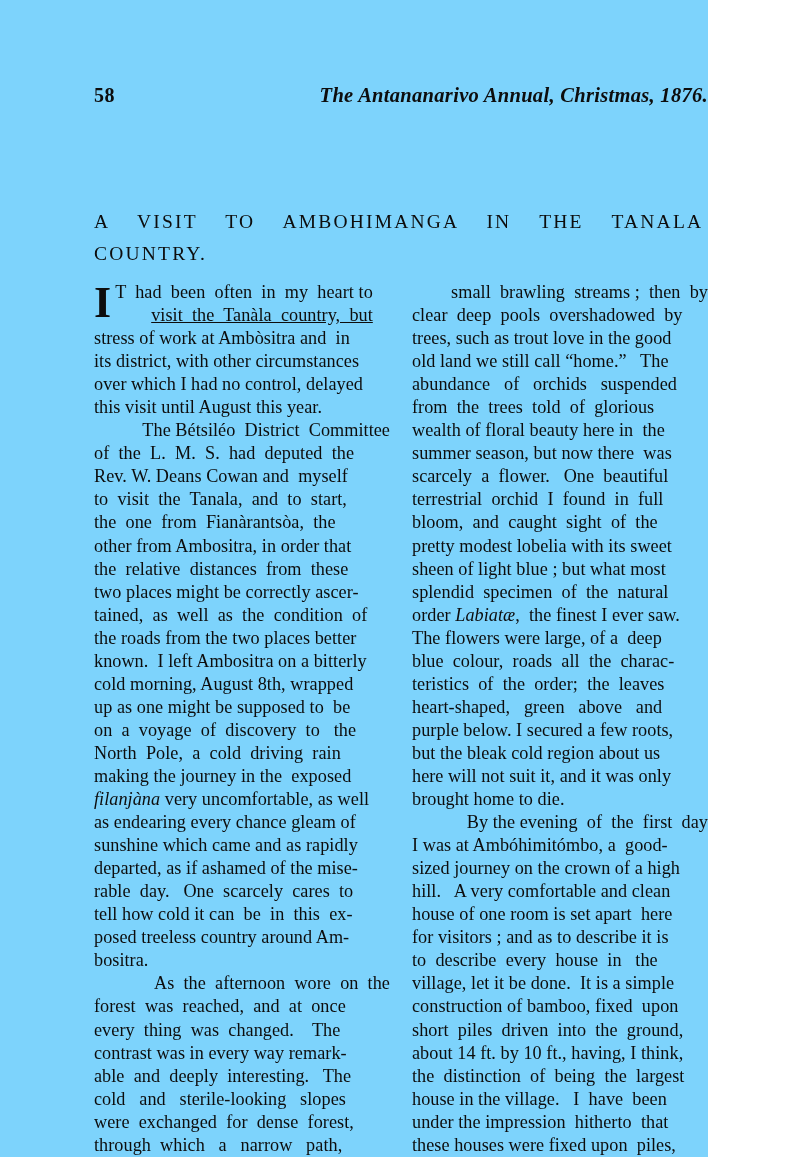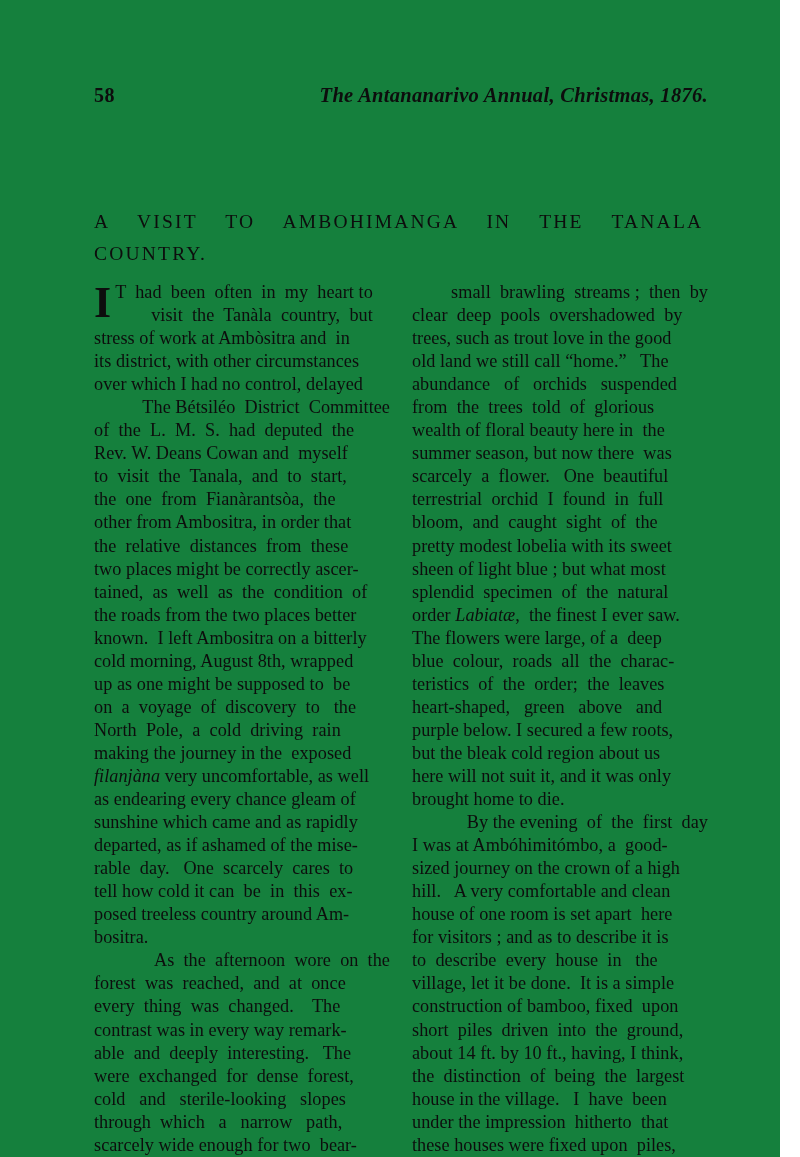--- a/index.html
+++ b/index.html
@@ -3,23 +3,23 @@
 <meta charset="utf-8">
 <style>
   html, body {
     margin: 0;
     padding: 0;
     background: #ffffff;
   }
 
   .page {
     position: relative;
-    width: 780px;
+    width: 708px;
     height: 1157px;
-    background: #15803d;
+    background: #7dd3fc;
     font-family: "Liberation Serif", "DejaVu Serif", serif;
     color: #0d0d0d;
     overflow: hidden;
   }
 
   
   .running-head {
     position: absolute;
     top: 84px;
     left: 94px;
@@ -101,21 +101,21 @@
   
   .dropcap {
     float: left;
     font-size: 44px;
     line-height: 40px;
     font-weight: bold;
     margin: 2px 4px 0 0;
     font-family: "Liberation Serif", "DejaVu Serif", serif;
   }
   .ln.first-line { text-indent: 0; }
-  .ln.second-line { text-indent: 36px; }
+  .ln.second-line { text-indent: 36px; text-decoration: underline; }
 </style>
 </head>
 <body>
 
 <div class="page">
 
   <div class="running-head">
     <span class="folio">58</span>
     <span class="head-title">The Antananarivo Annual, Christmas, 1876.</span>
   </div>
@@ -126,20 +126,21 @@
   </div>
 
   <div class="columns">
     <div class="col col-left">
         <div class="para">
           <span class="ln first-line"><span class="dropcap">I</span>T  had  been  often  in  my  heart to</span>
           <span class="ln second-line">visit  the  Tanàla  country,  but</span>
           <span class="ln">stress of work at Ambòsitra and  in</span>
           <span class="ln">its district, with other circumstances</span>
           <span class="ln">over which I had no control, delayed</span>
+          <span class="ln">this visit until August this year.</span>
         </div>
         <div class="para">
           <span class="ln indent">The Bétsiléo  District  Committee</span>
           <span class="ln">of  the  L.  M.  S.  had  deputed  the</span>
           <span class="ln">Rev. W. Deans Cowan and  myself</span>
           <span class="ln">to  visit  the  Tanala,  and  to  start,</span>
           <span class="ln">the  one  from  Fianàrantsòa,  the</span>
           <span class="ln">other from Ambositra, in order that</span>
           <span class="ln">the  relative  distances  from  these</span>
           <span class="ln">two places might be correctly ascer-</span>
@@ -159,22 +160,22 @@
           <span class="ln">tell how cold it can  be  in  this  ex-</span>
           <span class="ln">posed treeless country around Am-</span>
           <span class="ln">bositra.</span>
         </div>
         <div class="para">
           <span class="ln indent">As  the  afternoon  wore  on  the</span>
           <span class="ln">forest  was  reached,  and  at  once</span>
           <span class="ln">every  thing  was  changed.    The</span>
           <span class="ln">contrast was in every way remark-</span>
           <span class="ln">able  and  deeply  interesting.   The</span>
+          <span class="ln">cold   and   sterile-looking   slopes</span>
           <span class="ln">were  exchanged  for  dense  forest,</span>
-          <span class="ln">cold   and   sterile-looking   slopes</span>
           <span class="ln">through  which   a   narrow   path,</span>
           <span class="ln">scarcely wide enough for two  bear-</span>
         </div>
       </div>
     <div class="col col-right">
         <div class="para">
           <span class="ln indent">small  brawling  streams ;  then  by</span>
           <span class="ln">clear  deep  pools  overshadowed  by</span>
           <span class="ln">trees, such as trout love in the good</span>
           <span class="ln">old land we still call “home.”   The</span>

